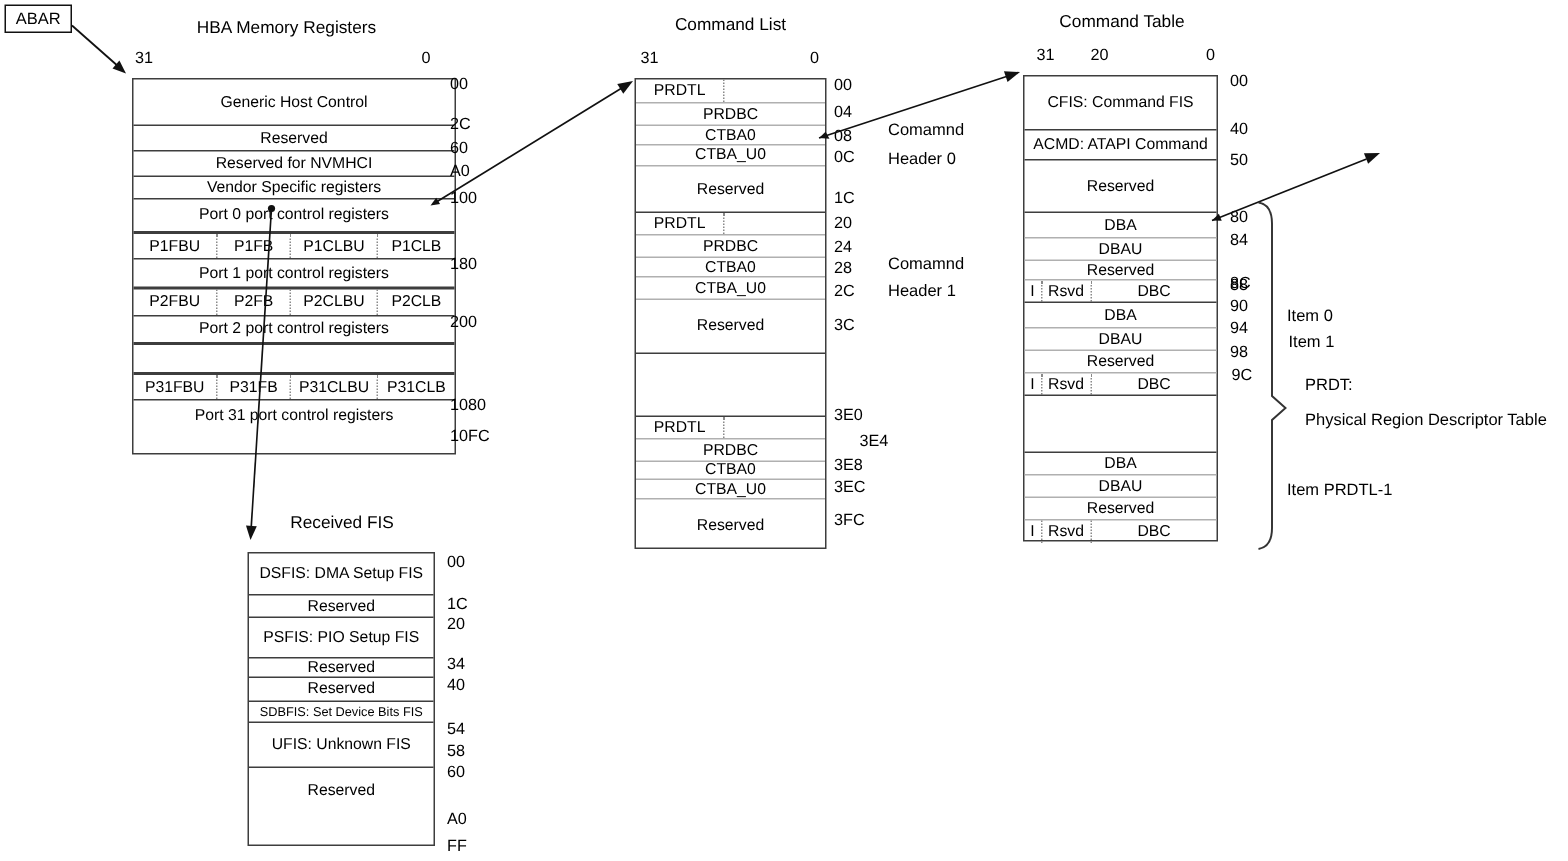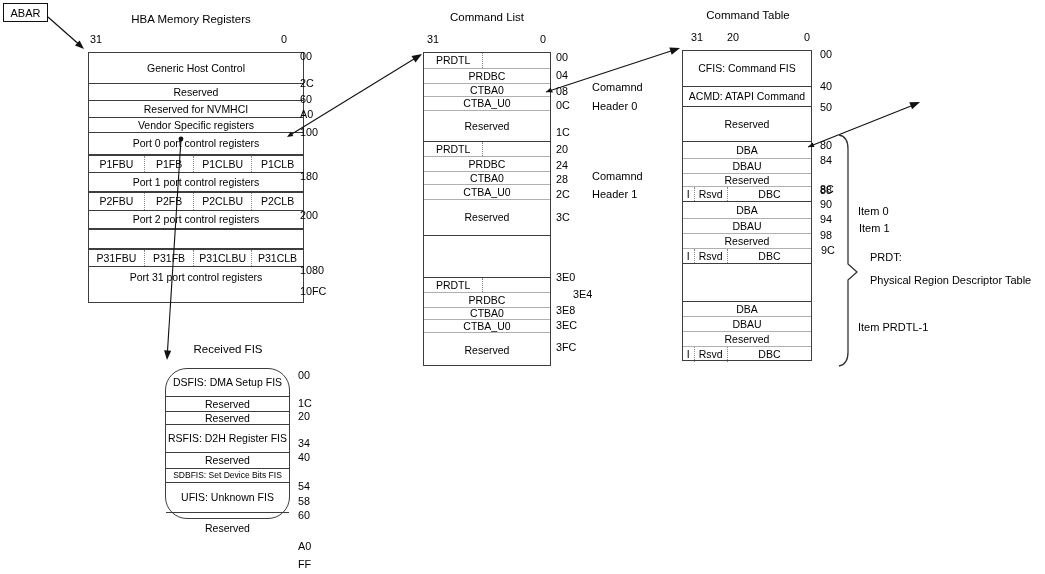--- a/index.html
+++ b/index.html
@@ -264,32 +264,32 @@
       <div class="off" style="left: 820px; top: 168px; margin-top: 16px;">88</div>
       <div class="off" style="left: 820px; top: 183px;">8C</div>
       <div class="off" style="left: 820px; top: 198px;">90</div>
       <div class="off" style="left: 820px; top: 213px;">94</div>
       <div class="off" style="left: 820px; top: 229px;">98</div>
       <div class="off" style="left: 773px; top: 244px; margin-left: 48px;">9C</div>
       <div class="bit" style="left: 691px; top: 31px;">31</div>
       <div class="bit" style="left: 727px; top: 31px;">20</div>
       <div class="bit" style="left: 804px; top: 31px;">0</div>
       <div class="btitle" style="left: 748px; top: 9px;">Command Table</div>
-      <div class="mbox" style="left: 165px; top: 368px; width: 125px; height: 151px; border-radius: 22px;">
+      <div class="mbox" style="left: 165px; top: 368px; width: 125px; height: 196px;">
         <div class="mrow" style="height: 27px;">
           <div class="cell">DSFIS: DMA Setup FIS</div>
         </div>
         <div class="mrow sep-dark" style="height: 15px;">
           <div class="cell">Reserved</div>
         </div>
+        <div class="mrow sep-dark" style="height: 27px;">
+          <div class="cell">PSFIS: PIO Setup FIS</div>
+        </div>
         <div class="mrow sep-dark" style="height: 13px;">
           <div class="cell">Reserved</div>
-        </div>
-        <div class="mrow sep-dark" style="height: 28px;">
-          <div class="cell">RSFIS: D2H Register FIS</div>
         </div>
         <div class="mrow sep-dark" style="height: 16px;">
           <div class="cell">Reserved</div>
         </div>
         <div class="mrow small sep-dark" style="height: 14px; text-align: right;">
           <div class="cell">SDBFIS: Set Device Bits FIS</div>
         </div>
         <div class="mrow sep-dark" style="height: 30px;">
           <div class="cell">UFIS: Unknown FIS</div>
         </div>

